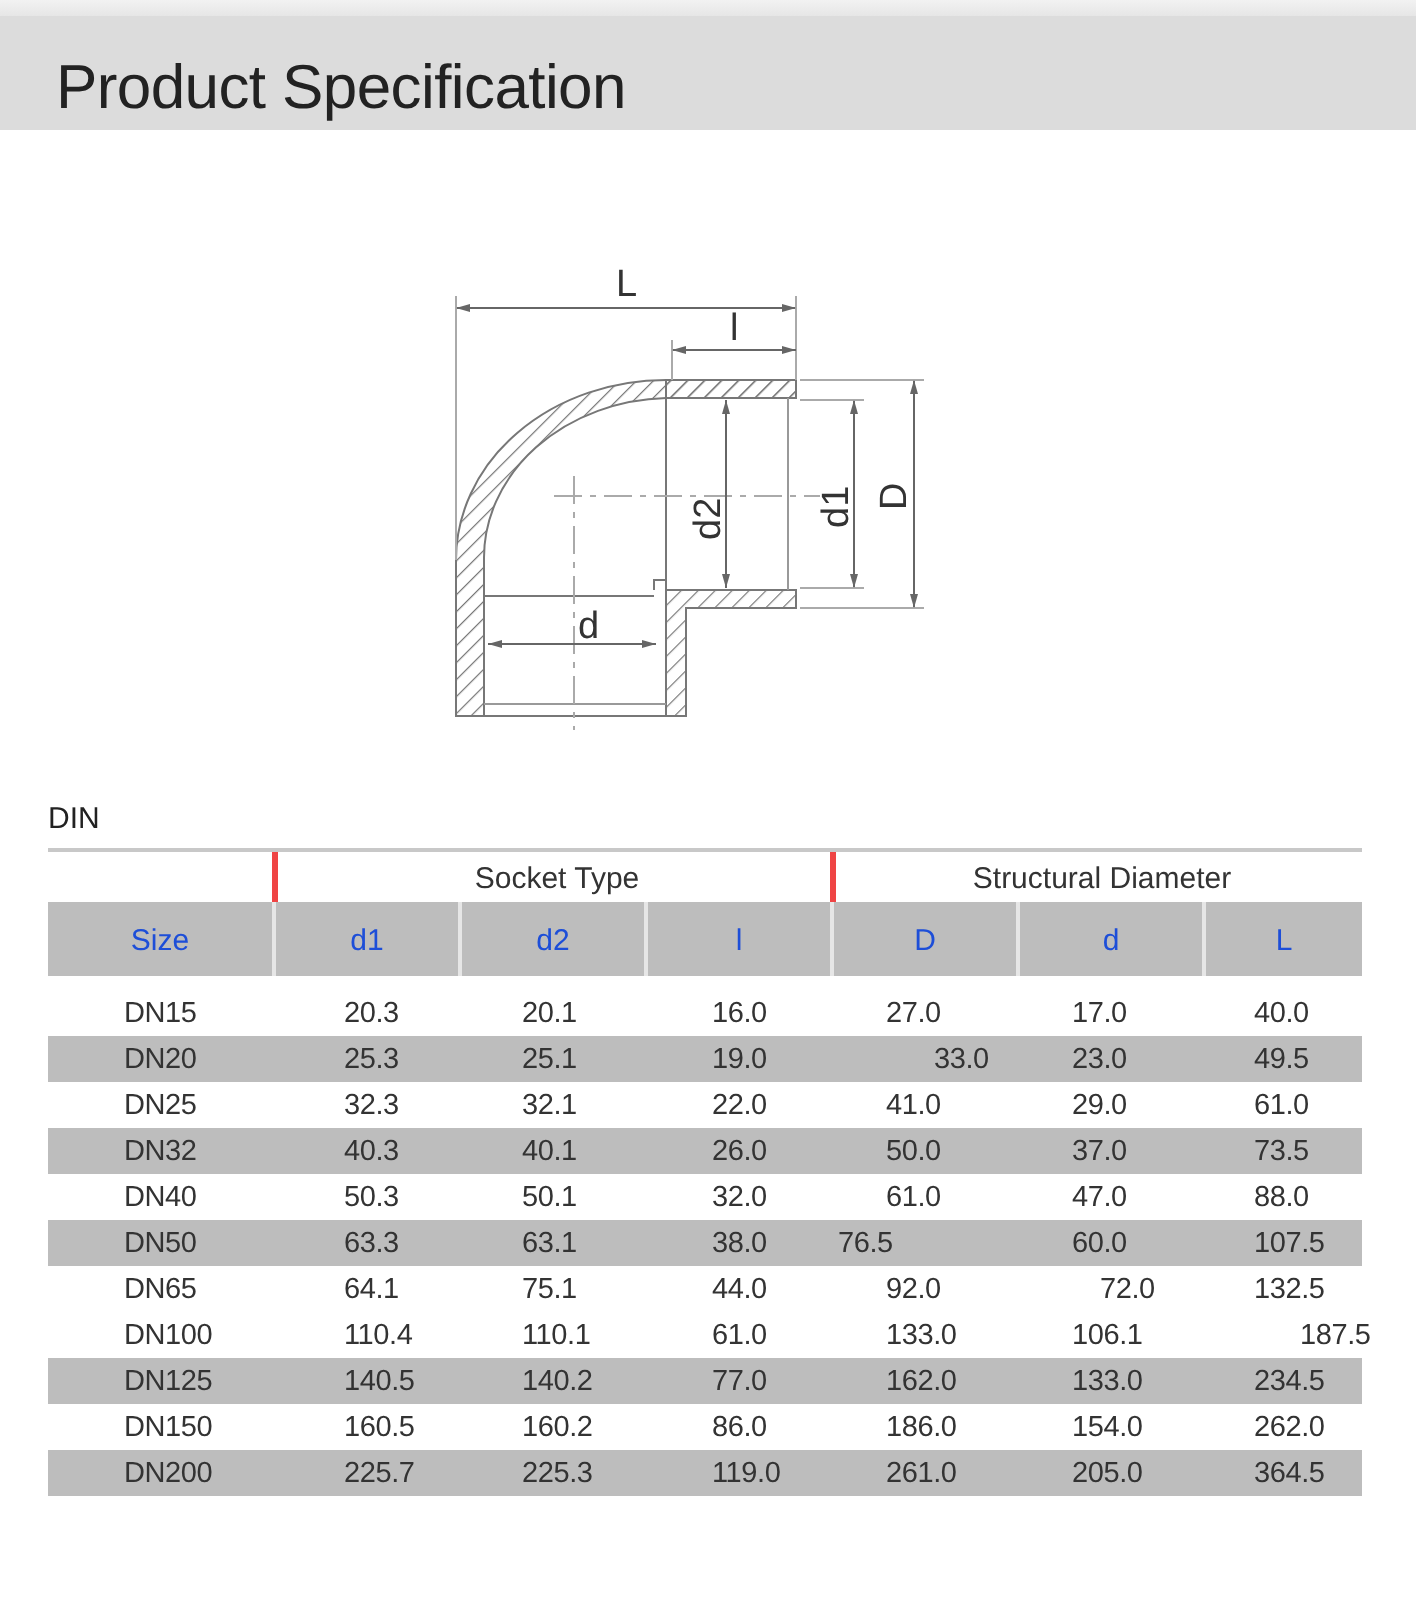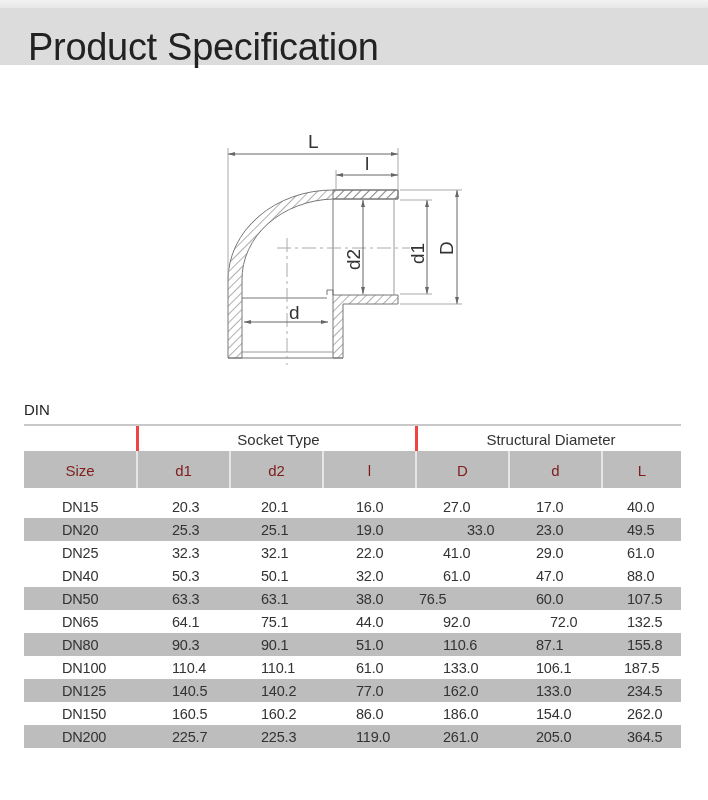--- a/index.html
+++ b/index.html
@@ -9,37 +9,37 @@
   }
   .top-shade {
     position: absolute; left: 0; top: 0; width: 708px; height: 8px;
     background: linear-gradient(#f2f2f2, #e6e6e6);
   }
   .header-band {
     position: absolute; left: 0; top: 8px; width: 708px; height: 57px;
     background: #dcdcdc;
   }
   .page-title {
-    position: absolute; left: 28px; top: 18px; font-size: 38px; color: #222;
+    position: absolute; left: 28px; top: 18px; font-size: 31px; color: #222;
     letter-spacing: -0.3px; font-weight: normal; margin: 0;
   }
   .drawing { position: absolute; left: 210px; top: 120px; width: 270px; height: 250px; }
   .std-label { position: absolute; left: 24px; top: 401px; font-size: 15px; color: #222; }
 
   .spec-table { position: absolute; left: 24px; top: 424px; width: 657px; }
   .group-row { position: relative; height: 27px; border-top: 2px solid #c8c8c8; box-sizing: border-box; }
   .group-cell {
     position: absolute; top: 0; height: 25px; line-height: 27px; text-align: center;
     font-size: 15px; color: #333;
   }
   .group-cell.divider { border-left: 3px solid #ef4444; }
   .sub-row { position: relative; height: 37px; }
   .sub-cell {
     position: absolute; top: 0; height: 37px; line-height: 40px; text-align: center;
-    background: #bdbdbd; font-size: 15px; color: #7f1d1d; box-sizing: border-box;
+    background: #bdbdbd; font-size: 15px; color: #1d4ed8; box-sizing: border-box;
   }
   .sub-cell + .sub-cell { border-left: 2px solid #e6e6e6; }
   .body { position: relative; margin-top: 7px; }
   .row { position: relative; height: 23px; }
   .row.striped { background: #bdbdbd; }
   .cell {
     position: absolute; top: 0; height: 23px; line-height: 25px; font-size: 14.5px;
     color: #333; letter-spacing: -0.2px;
   }
 </style>
@@ -155,20 +155,29 @@
       </div>
       <div class="row">
         <div class="cell" style="left: 38px;">DN25</div>
         <div class="cell" style="left: 148px;">32.3</div>
         <div class="cell" style="left: 237px;">32.1</div>
         <div class="cell" style="left: 332px;">22.0</div>
         <div class="cell" style="left: 419px;">41.0</div>
         <div class="cell" style="left: 512px;">29.0</div>
         <div class="cell" style="left: 603px;">61.0</div>
       </div>
+      <div class="row striped">
+        <div class="cell" style="left: 38px;">DN32</div>
+        <div class="cell" style="left: 148px;">40.3</div>
+        <div class="cell" style="left: 237px;">40.1</div>
+        <div class="cell" style="left: 332px;">26.0</div>
+        <div class="cell" style="left: 419px;">50.0</div>
+        <div class="cell" style="left: 512px;">37.0</div>
+        <div class="cell" style="left: 603px;">73.5</div>
+      </div>
       <div class="row">
         <div class="cell" style="left: 38px;">DN40</div>
         <div class="cell" style="left: 148px;">50.3</div>
         <div class="cell" style="left: 237px;">50.1</div>
         <div class="cell" style="left: 332px;">32.0</div>
         <div class="cell" style="left: 419px;">61.0</div>
         <div class="cell" style="left: 512px;">47.0</div>
         <div class="cell" style="left: 603px;">88.0</div>
       </div>
       <div class="row striped">
@@ -182,37 +191,28 @@
       </div>
       <div class="row">
         <div class="cell" style="left: 38px;">DN65</div>
         <div class="cell" style="left: 148px;">64.1</div>
         <div class="cell" style="left: 237px;">75.1</div>
         <div class="cell" style="left: 332px;">44.0</div>
         <div class="cell" style="left: 419px;">92.0</div>
         <div class="cell" style="left: 512px; margin-left: 14px;">72.0</div>
         <div class="cell" style="left: 603px;">132.5</div>
       </div>
-      <div class="row striped">
-        <div class="cell" style="left: 38px;">DN80</div>
-        <div class="cell" style="left: 148px;">90.3</div>
-        <div class="cell" style="left: 237px;">90.1</div>
-        <div class="cell" style="left: 332px;">51.0</div>
-        <div class="cell" style="left: 419px;">110.6</div>
-        <div class="cell" style="left: 512px;">87.1</div>
-        <div class="cell" style="left: 603px;">155.8</div>
-      </div>
       <div class="row">
         <div class="cell" style="left: 38px;">DN100</div>
         <div class="cell" style="left: 148px;">110.4</div>
         <div class="cell" style="left: 237px;">110.1</div>
         <div class="cell" style="left: 332px;">61.0</div>
         <div class="cell" style="left: 419px;">133.0</div>
         <div class="cell" style="left: 512px;">106.1</div>
-        <div class="cell" style="left: 600px;">187.5</div>
+        <div class="cell" style="left: 626px;">187.5</div>
       </div>
       <div class="row striped">
         <div class="cell" style="left: 38px;">DN125</div>
         <div class="cell" style="left: 148px;">140.5</div>
         <div class="cell" style="left: 237px;">140.2</div>
         <div class="cell" style="left: 332px;">77.0</div>
         <div class="cell" style="left: 419px;">162.0</div>
         <div class="cell" style="left: 512px;">133.0</div>
         <div class="cell" style="left: 603px;">234.5</div>
       </div>

